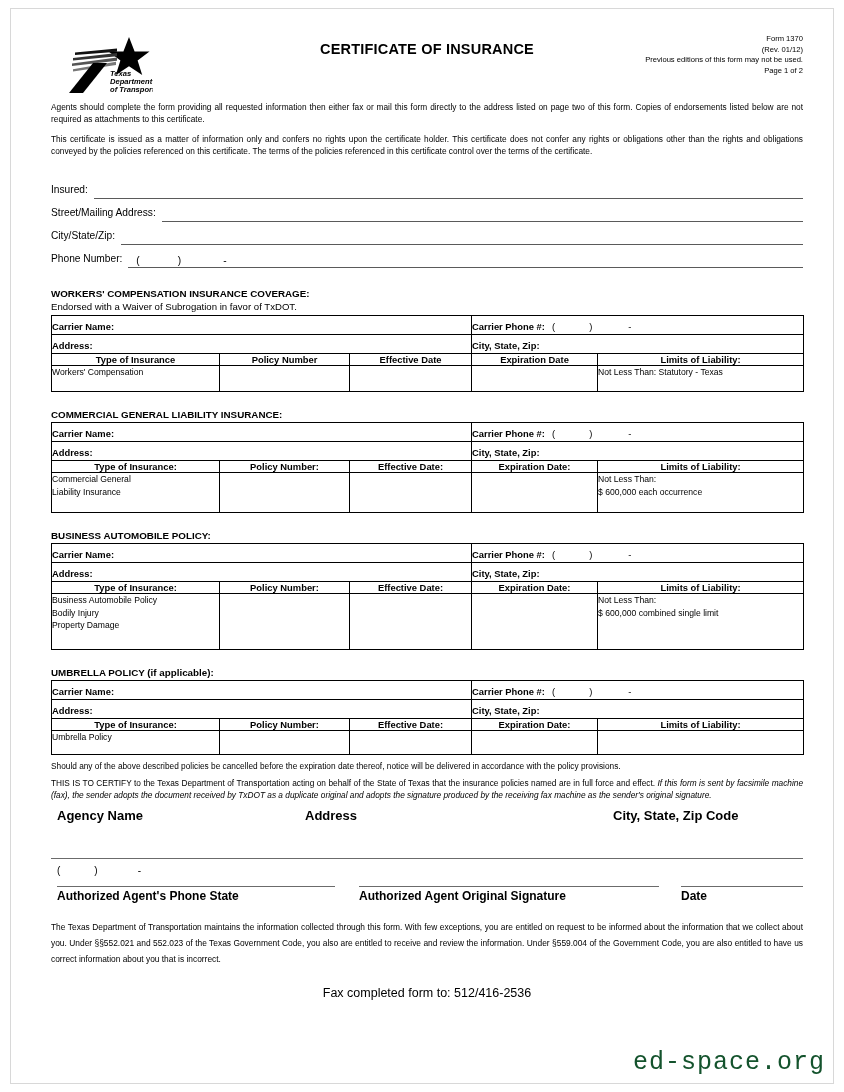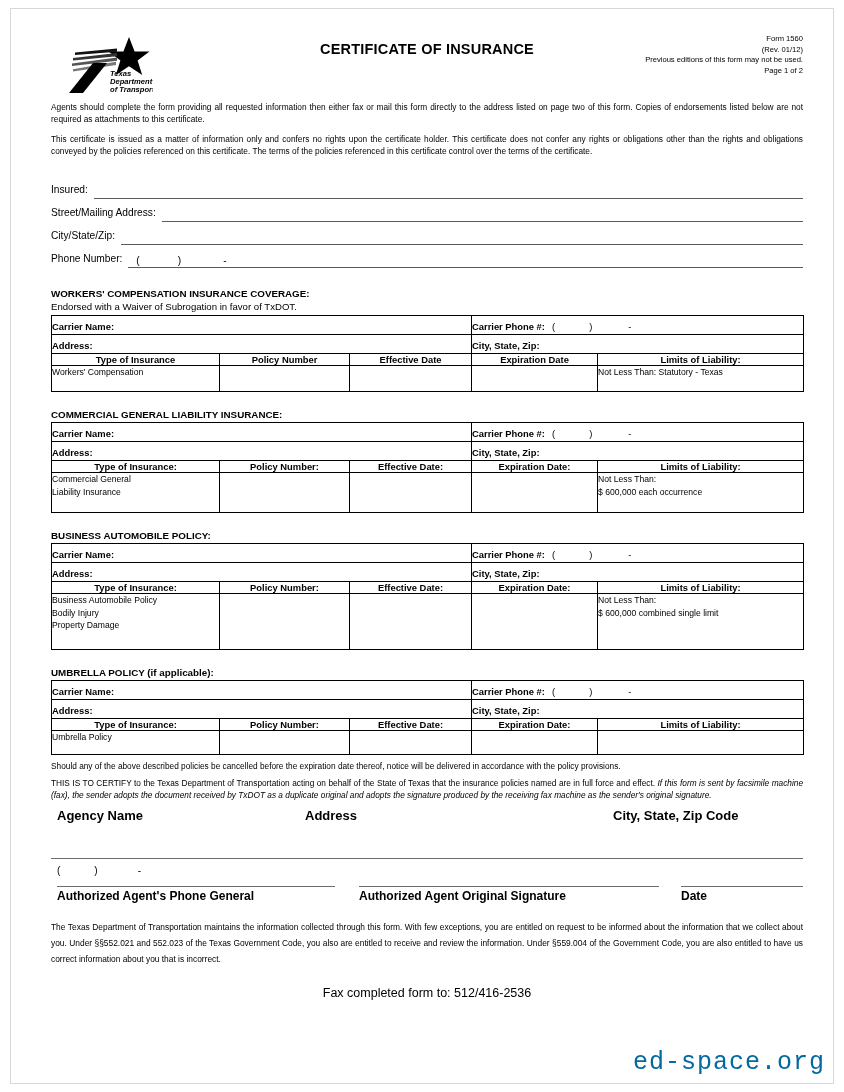--- a/index.html
+++ b/index.html
@@ -189,21 +189,21 @@
   .faxline {
     text-align: center;
     font-size: 12.5px;
     margin-top: 19px;
   }
   .watermark {
     position: absolute;
     right: 8px; bottom: 6px;
     font-family: "Liberation Mono", "DejaVu Sans Mono", monospace;
     font-size: 25px;
-    color: #0369a1;
+    color: #14532d;
     letter-spacing: 1px;
   }
 </style>
 </head>
 <body>
 
 <div class="page">
   <div class="inner">
 
     <div class="header">
@@ -217,21 +217,21 @@
           <polygon points="36,28 50,28 26,58 12,58" fill="#000"></polygon>
           <text x="53" y="40.5" font-family="Liberation Sans, sans-serif" font-size="7.6" font-weight="bold" font-style="italic" fill="#000">Texas</text>
           <text x="53" y="48.5" font-family="Liberation Sans, sans-serif" font-size="7.6" font-weight="bold" font-style="italic" fill="#000">Department</text>
           <text x="53" y="56.5" font-family="Liberation Sans, sans-serif" font-size="7.6" font-weight="bold" font-style="italic" fill="#000">of Transportation</text>
         </svg>
       </div>
 
       <div class="doc-title">CERTIFICATE OF INSURANCE</div>
 
       <div class="formmeta">
-        <div>Form 1560</div>
+        <div>Form 1370</div>
         <div>(Rev. 01/12)</div>
         <div>Previous editions of this form may not be used.</div>
         <div>Page 1 of 2</div>
       </div>
     </div>
 
     <div class="intro-wrap">
       <p class="para">Agents should complete the form providing all requested information then either fax or mail this form directly to the address listed on page two of this form. Copies of endorsements listed below are not required as attachments to this certificate.</p>
       <p class="para">This certificate is issued as a matter of information only and confers no rights upon the certificate holder. This certificate does not confer any rights or obligations other than the rights and obligations conveyed by the policies referenced on this certificate. The terms of the policies referenced in this certificate control over the terms of the certificate.</p>
     </div>
@@ -470,21 +470,21 @@
 
     <div class="rule-full"></div>
 
     <div class="sigrow">
       <span class="sig-phone-marks">
         <span>(</span><span class="gap"></span><span>)</span><span class="gap2"></span><span>-</span>
       </span>
       <span class="sig-line sl1"></span>
       <span class="sig-line sl2"></span>
       <span class="sig-line sl3"></span>
-      <span class="sig-cap sc1">Authorized Agent's Phone General</span>
+      <span class="sig-cap sc1">Authorized Agent's Phone State</span>
       <span class="sig-cap sc2">Authorized Agent Original Signature</span>
       <span class="sig-cap sc3">Date</span>
     </div>
 
     <div class="privacy">The Texas Department of Transportation maintains the information collected through this form.  With few exceptions, you are entitled on request to be informed about the information that we collect about you. Under §§552.021 and 552.023 of the Texas Government Code, you also are entitled to receive and review the information. Under §559.004 of the Government Code, you are also entitled to have us correct information about you that is incorrect.</div>
     <div class="faxline">Fax completed form to: 512/416-2536</div>
   </div>
 
   <div class="watermark">ed-space.org</div>
 </div>

